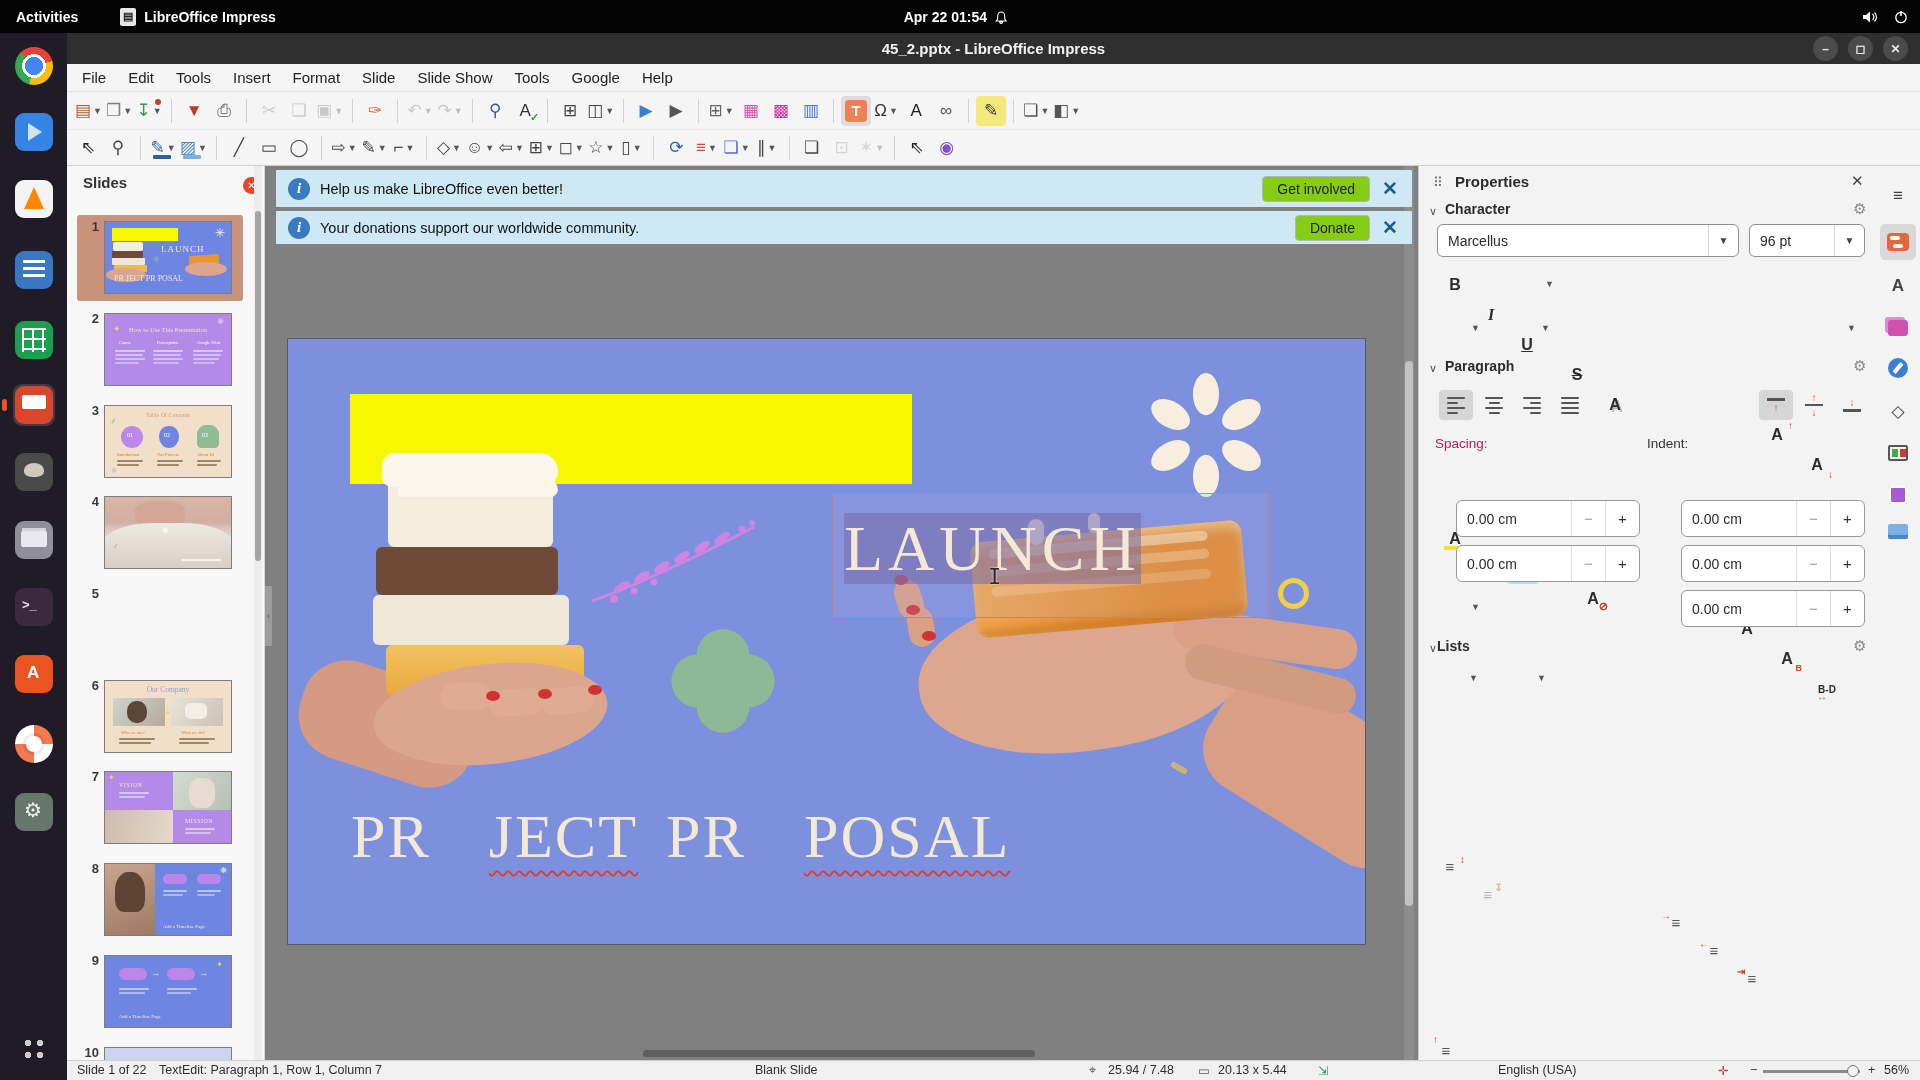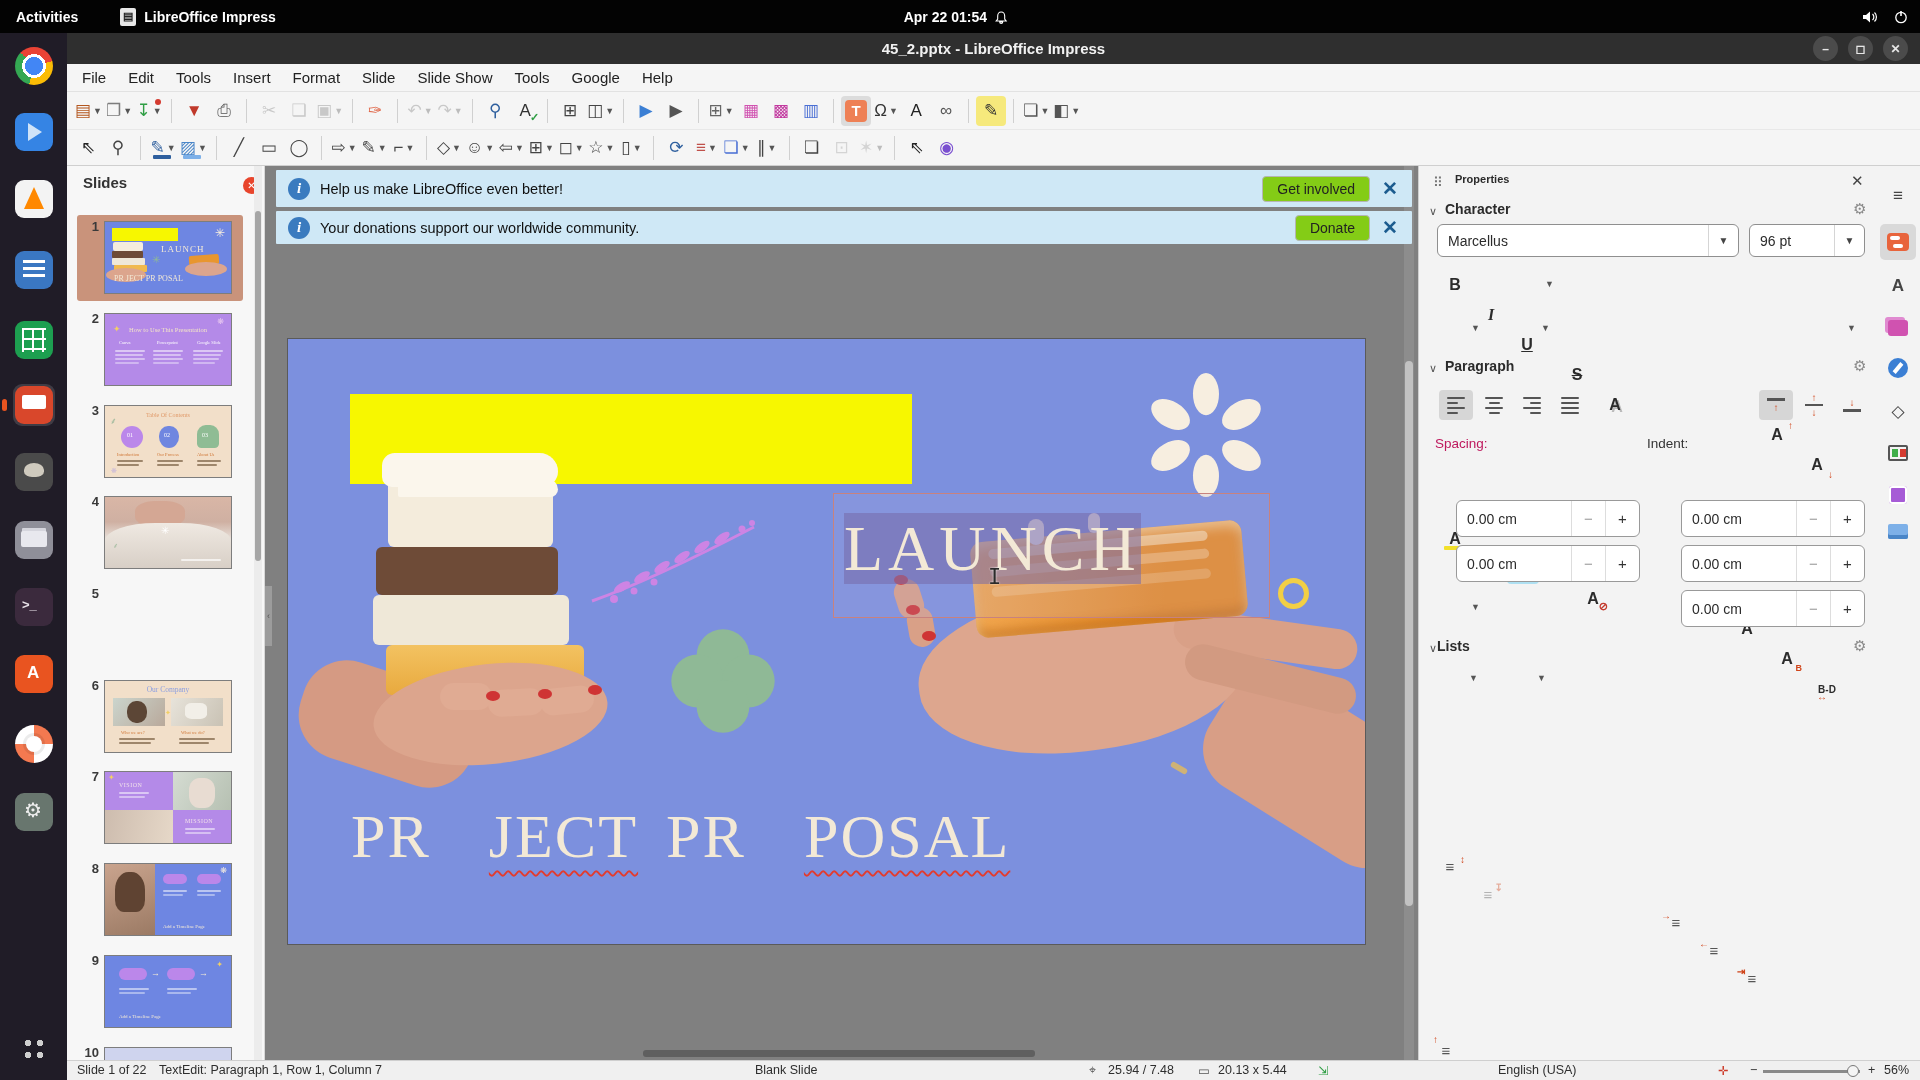--- a/index.html
+++ b/index.html
@@ -121,21 +121,21 @@
   .r-f2{position:absolute;left:305px;top:182px;width:175px;height:36px;border-radius:18px;background:#d29a81;transform:rotate(14deg)}
   .r-forearm{position:absolute;left:325px;top:225px;width:230px;height:130px;background:#d89e86;border-radius:45px;transform:rotate(32deg)}
   .orangesoap{position:absolute;left:95px;top:52px;width:272px;height:96px;background:linear-gradient(100deg,#f2a851,#e68a25 70%);border-radius:12px;transform:rotate(-5deg);box-shadow:inset 0 6px 12px rgba(255,235,190,.6),inset 0 -8px 10px rgba(160,80,10,.35)}
   .orangesoap::after{content:"";position:absolute;left:18px;top:8px;width:220px;height:10px;background:rgba(255,236,200,.55);border-radius:5px;box-shadow:0 18px 0 rgba(255,236,200,.35),0 38px 0 rgba(255,236,200,.25)}
   .drip{position:absolute;width:16px;height:26px;background:#fdf8ee;border-radius:8px}
   .goldring{position:absolute;left:292px;top:286px;width:18px;height:6px;background:#cfb276;border-radius:3px;transform:rotate(30deg)}
 
   
   .sidebar{position:absolute;left:1418px;top:166px;width:502px;height:894px;background:#f3f3f3;border-left:1px solid #cfcfcf;font-size:13.5px;color:#2b2b2b}
   .sb-abs{position:absolute}
-  .sb-title{font-weight:700;font-size:11px}
+  .sb-title{font-weight:700;font-size:15px}
   .sb-sec{font-weight:700;font-size:14px}
   .chev{color:#555;font-size:11px;margin-right:6px}
   .gear{color:#8a8a8a;font-size:15px}
   .sb-x{font-size:15px;color:#444}
   .input{background:#fff;border:1px solid #8f8f8f;border-radius:6px;height:33px;display:flex;align-items:center}
   .input .iv{flex:1;padding-left:10px;font-size:14px}
   .input .ic{width:30px;border-left:1px solid #d5d5d5;height:100%;display:flex;align-items:center;justify-content:center;color:#444;font-size:10px}
   .fbtn{width:32px;height:30px;display:flex;align-items:center;justify-content:center;border-radius:4px;font-size:16px;position:relative}
   .spin{background:#fff;border:1px solid #999;border-radius:6px;height:37px;display:flex;align-items:center;width:184px}
   .spin .sval{flex:1;padding-left:10px;font-size:14px}

